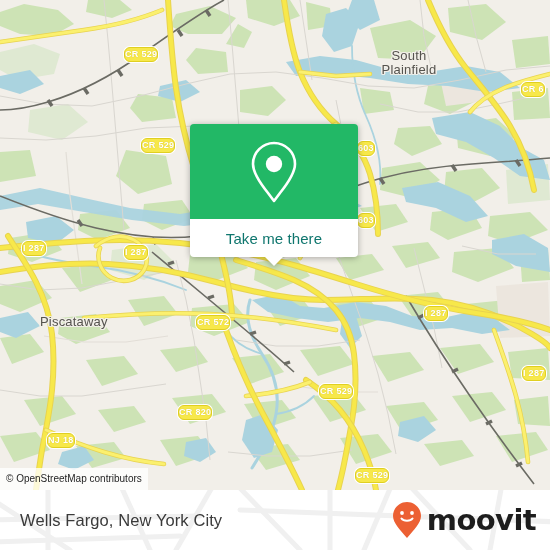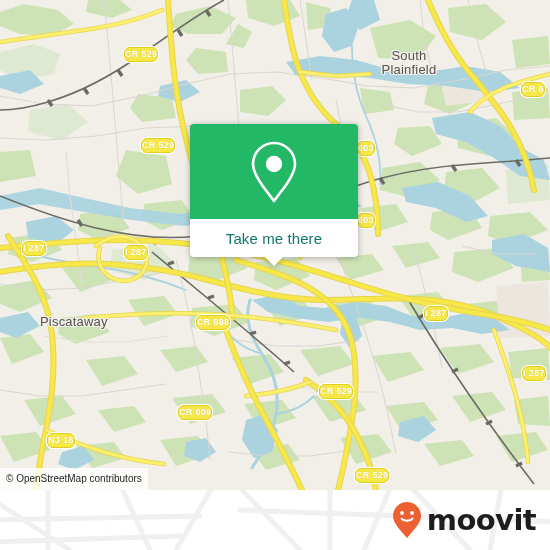--- a/index.html
+++ b/index.html
@@ -369,22 +369,22 @@
     <div class="shield" style="left:141px;top:138px;">CR 529</div>
     <div class="shield" style="left:319px;top:384px;">CR 529</div>
     <div class="shield" style="left:355px;top:468px;">CR 529</div>
     <div class="shield" style="left:521px;top:82px;">CR 6</div>
     <div class="shield" style="left:357px;top:141px;">603</div>
     <div class="shield" style="left:357px;top:213px;">603</div>
     <div class="shield" style="left:22px;top:241px;">I 287</div>
     <div class="shield" style="left:124px;top:245px;">I 287</div>
     <div class="shield" style="left:424px;top:306px;">I 287</div>
     <div class="shield" style="left:522px;top:366px;">I 287</div>
-    <div class="shield" style="left:196px;top:315px;">CR 988</div>
-    <div class="shield" style="left:178px;top:405px;">CR 609</div>
+    <div class="shield" style="left:196px;top:315px;">CR 572</div>
+    <div class="shield" style="left:178px;top:405px;">CR 820</div>
     <div class="shield" style="left:47px;top:433px;">NJ 18</div>
 
     <div class="card">
       <div class="card-head">
         <svg class="pin-ico" width="54" height="66" viewBox="0 0 54 66">
           <path d="M27 4 C15.4 4 6 13.4 6 25 C6 34 13 44 21 54 L27 62 L33 54 C41 44 48 34 48 25 C48 13.4 38.6 4 27 4 Z" fill="none" stroke="#ffffff" stroke-width="2.6" stroke-linejoin="round"></path>
           <circle cx="27" cy="25" r="8.2" fill="#ffffff"></circle>
         </svg>
       </div>
       <div class="card-foot">
@@ -406,20 +406,21 @@
         <path d="M236 -6 L300 60"></path>
         <path d="M330 -6 L330 60"></path>
         <path d="M392 -6 L364 60"></path>
         <path d="M408 -6 L470 60"></path>
         <path d="M502 -6 L490 60"></path>
         <path d="M-10 30 L200 26"></path>
         <path d="M240 20 L560 32"></path>
         <path d="M-10 52 L180 46"></path>
       </g>
     </svg>
+    <div class="footer-title">Wells Fargo, New York City</div>
     <div class="brand">
       <svg width="30" height="38" viewBox="0 0 30 38">
         <path d="M15 1 C7.3 1 1 7.3 1 15 C1 22 8 28.5 15 37 C22 28.5 29 22 29 15 C29 7.3 22.7 1 15 1 Z" fill="#ec6033"></path>
         <circle cx="10" cy="12" r="1.9" fill="#ffffff"></circle>
         <circle cx="20" cy="12" r="1.9" fill="#ffffff"></circle>
         <path d="M9.5 17.5 C11.6 20.4 18.4 20.4 20.5 17.5" fill="none" stroke="#ffffff" stroke-width="2.1" stroke-linecap="round"></path>
       </svg>
       <span class="brand-word">moovit</span>
     </div>
   </div>

